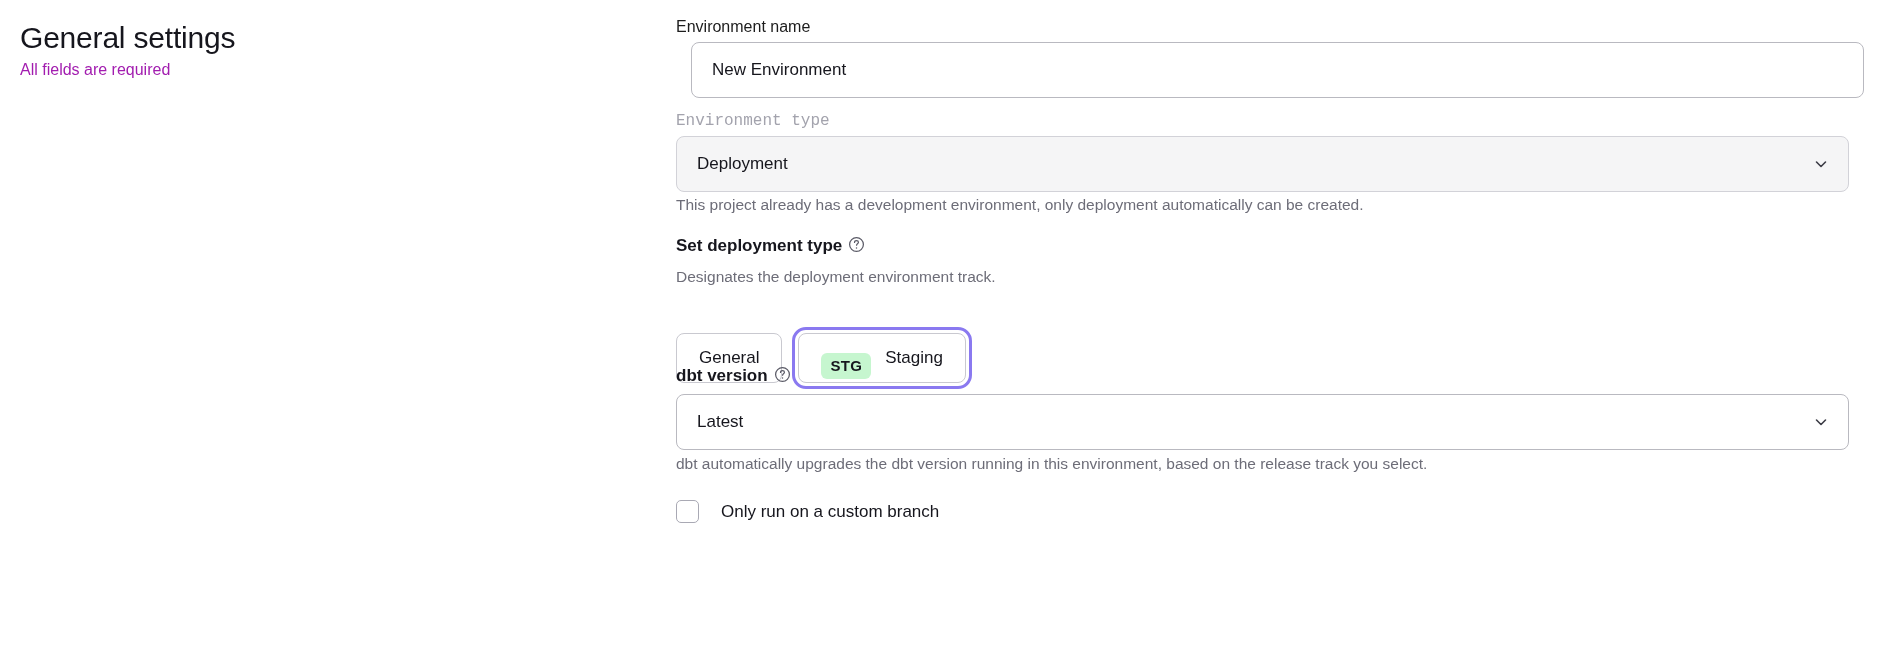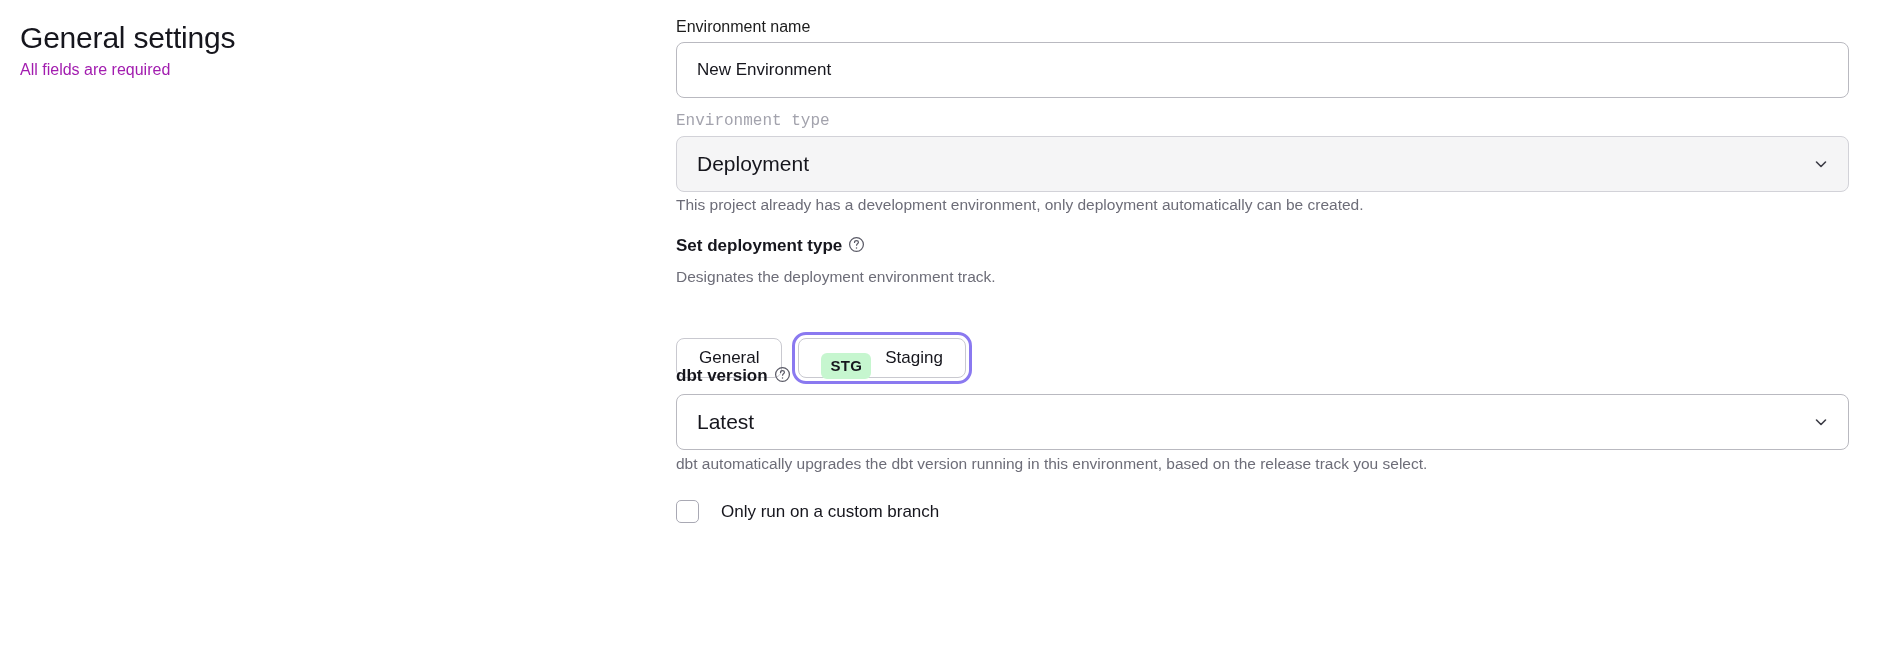--- a/index.html
+++ b/index.html
@@ -80,21 +80,21 @@
   .select-box {
     width: 1173px;
     height: 56px;
     border: 1px solid #d2d2d8;
     border-radius: 8px;
     background: #f5f5f6;
     display: flex;
     align-items: center;
     justify-content: space-between;
     padding: 0 20px;
-    font-size: 21px;
+    font-size: 17px;
     color: #16161d;
   }
   .select-box.enabled {
     background: #ffffff;
     border-color: #b9b9c0;
   }
   .chevron {
     width: 14px;
     height: 14px;
     flex: 0 0 auto;
@@ -114,21 +114,21 @@
   }
   .qmark svg { display: block; }
 
   
   .choice-row {
     display: flex;
     align-items: center;
     gap: 16px;
   }
   .choice-btn {
-    height: 40px;
+    height: 50px;
     border: 1px solid #c9c9d0;
     border-radius: 8px;
     background: #ffffff;
     display: flex;
     align-items: center;
     gap: 14px;
     padding: 15px 22px;
     font-size: 17px;
     color: #16161d;
     cursor: pointer;
@@ -181,21 +181,21 @@
 <div id="left-col">
   <h1 id="page-title">General settings</h1>
   <div id="page-subtitle">All fields are required</div>
 </div>
 
 <div id="form-col">
 
   <div class="abs" style="top:16px;left:0;">
     <span class="field-label">Environment name</span>
   </div>
-  <div class="abs text-input" style="top:42px;left:0;">
+  <div class="abs text-input" style="top:42px;left:15px;">
     <span title="Environment name">New Environment</span>
   </div>
 
   <div class="abs" style="top:110px;left:0;font-family:Liberation Mono, monospace;">
     <span class="field-label muted">Environment type</span>
   </div>
   <div class="abs select-box" style="top:136px;left:0;">
     <span>Deployment</span>
     <span class="chevron">
       <svg viewBox="0 0 14 14" width="14" height="14" fill="none" stroke="currentColor" stroke-width="1.6" stroke-linecap="round" stroke-linejoin="round">

